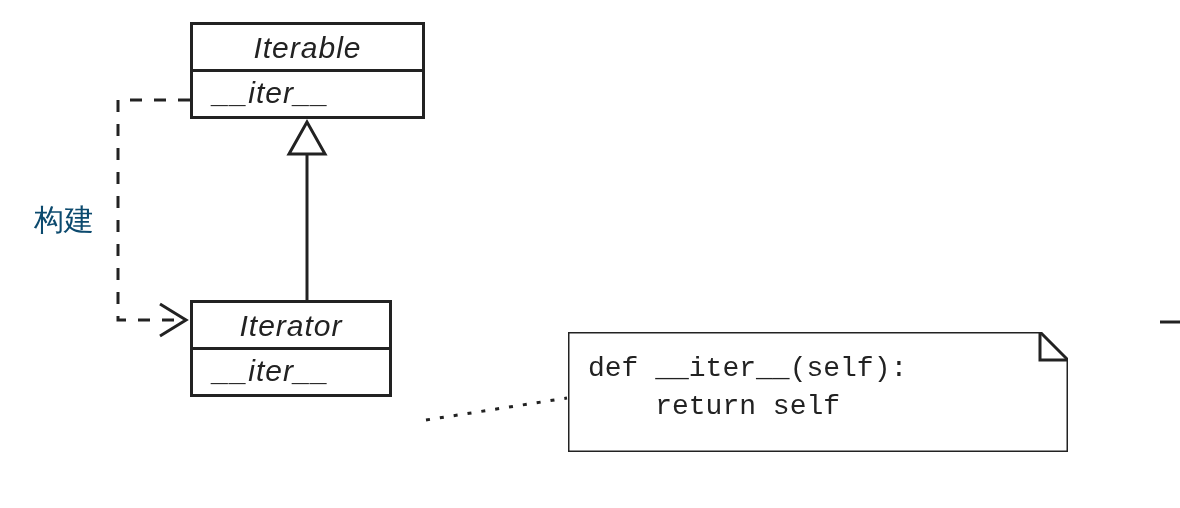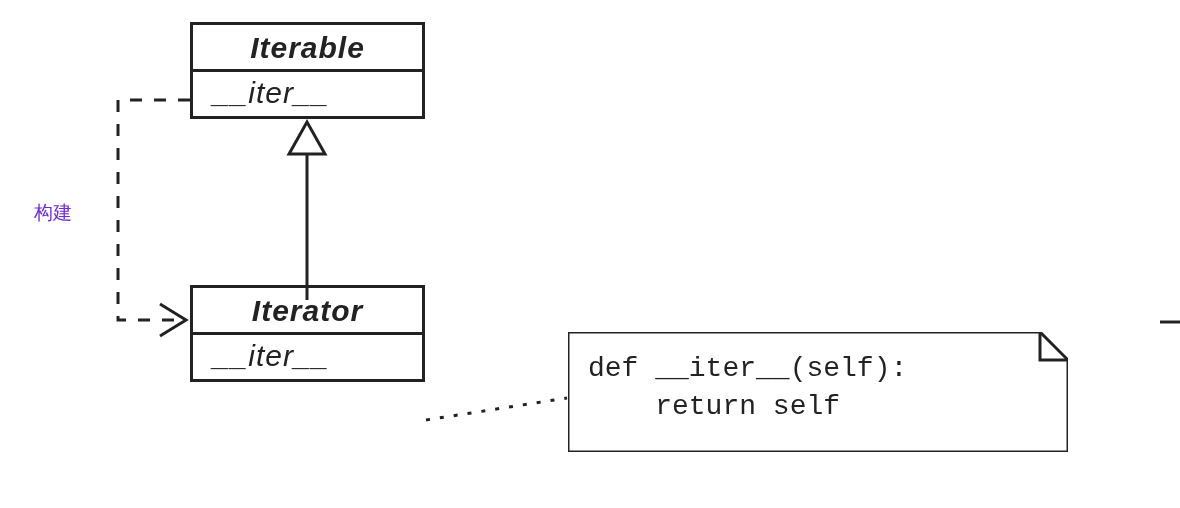--- a/index.html
+++ b/index.html
@@ -27,21 +27,21 @@
 
   
   .uml-box {
     position: absolute;
     border: 3px solid #222;
     background: #fff;
     box-sizing: border-box;
   }
   .uml-title {
     text-align: center;
-    font-weight: 700;
+    font-weight: 400;
     font-style: italic;
     font-size: 30px;
     padding: 6px 10px 4px;
     border-bottom: 3px solid #222;
     letter-spacing: 1px;
   }
   .uml-member {
     font-style: italic;
     font-size: 30px;
     padding: 4px 20px 6px;
@@ -64,36 +64,36 @@
     top: 18px;
     font-family: "Courier New", Courier, monospace;
     font-size: 28px;
     white-space: pre;
     line-height: 1.35;
   }
 
   
   .side-label {
     position: absolute;
-    font-size: 19px;
-    color: #6d28d9;
+    font-size: 30px;
+    color: #0c4a6e;
     font-family: "SimSun", "宋体", serif;
   }
 </style>
 </head>
 <body>
 
 <div class="stage">
 
   <div class="uml-box" style="left:190px; top:22px; width:235px;">
     <div class="uml-title">Iterable</div>
     <div class="uml-member">__iter__</div>
   </div>
 
-  <div class="uml-box" style="left:190px; top:285px; width:235px;">
+  <div class="uml-box" style="left:190px; top:300px; width:202px;">
     <div class="uml-title">Iterator</div>
     <div class="uml-member">__iter__</div>
   </div>
 
   <div class="note" style="left:568px; top:332px; width:500px; height:148px;">
     <svg viewBox="0 0 500 120" width="500" height="120" preserveAspectRatio="none">
       <polygon points="0,0 472,0 500,28 500,120 0,120" fill="#ffffff" stroke="#222" stroke-width="3"></polygon>
       <polyline points="472,0 472,28 500,28" fill="none" stroke="#222" stroke-width="3"></polyline>
     </svg>
     <div class="note-body"><span>def __iter__(self):</span>

